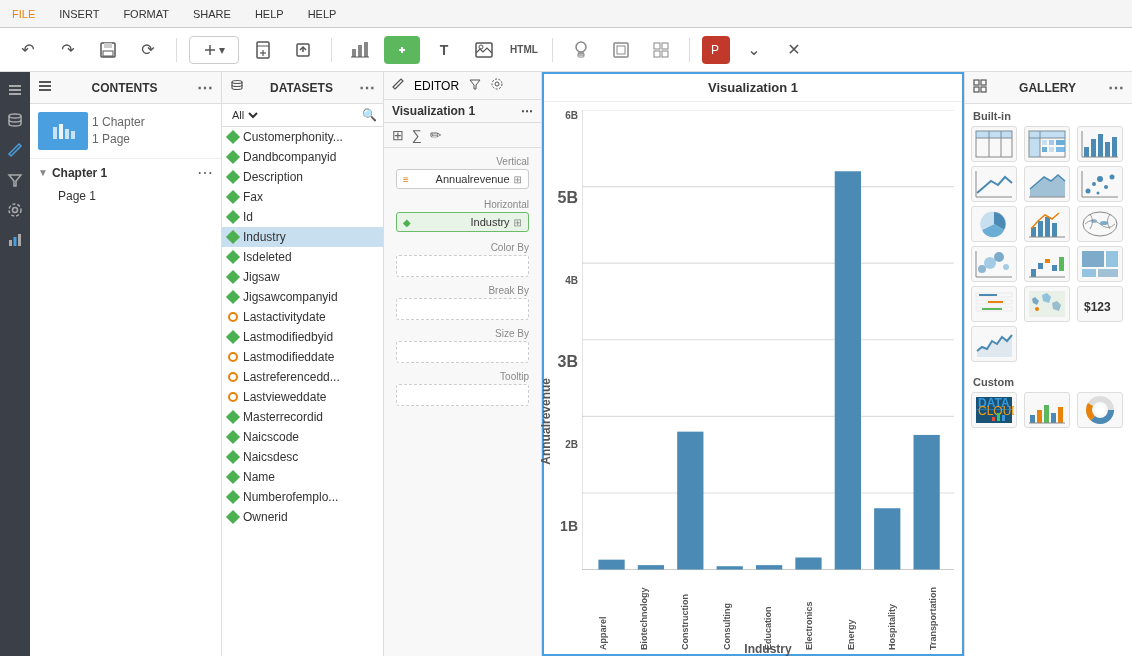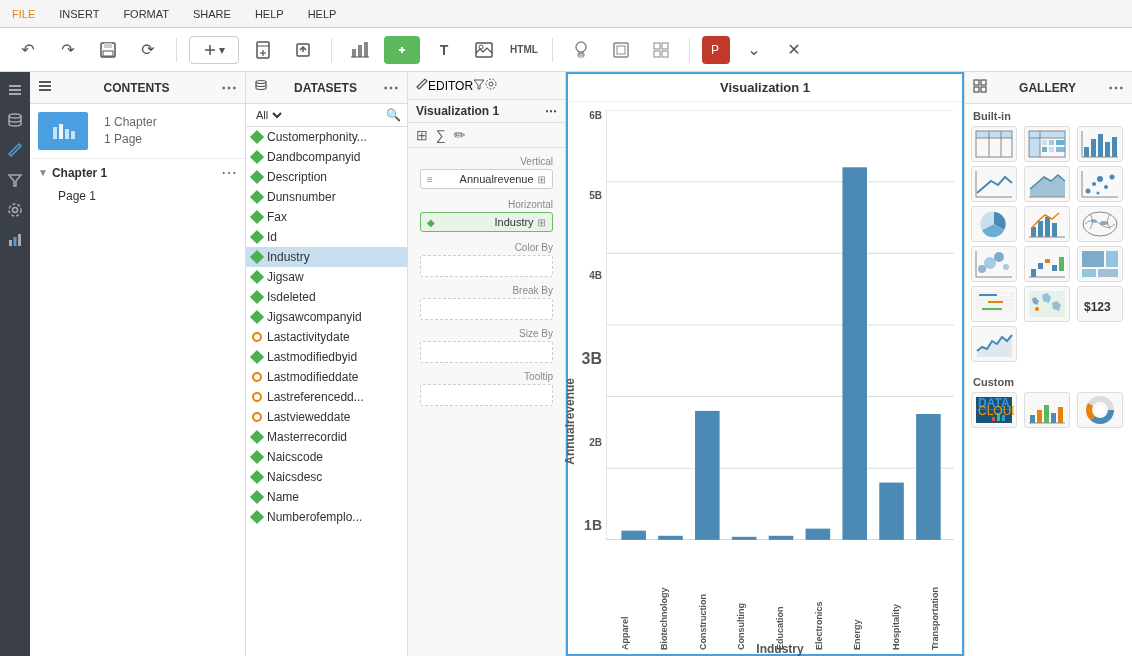--- a/index.html
+++ b/index.html
@@ -39,32 +39,32 @@
       padding-top: 4px; gap: 2px;
     }
     .left-icon {
       width: 28px; height: 28px; display: flex; align-items: center; justify-content: center;
       color: #aaa; cursor: pointer; border-radius: 3px; font-size: 14px;
     }
     .left-icon.active { color: #4a9fe0; }
 
     
     .contents-panel {
-      width: 216px; background: #fff; border-right: 1px solid #ddd;
+      width: 192px; background: #fff; border-right: 1px solid #ddd;
       display: flex; flex-direction: column;
     }
     .panel-header {
       display: flex; align-items: center; justify-content: space-between;
       padding: 6px 8px; border-bottom: 1px solid #ddd; background: #f8f8f8;
       font-weight: bold; font-size: 11px; color: #333;
     }
     .panel-dots { cursor: pointer; color: #666; font-size: 16px; }
 
     .chapter-thumb {
-      display: flex; align-items: center; padding: 8px; gap: 16px; border-bottom: 1px solid #eee;
+      display: flex; align-items: center; padding: 8px; gap: 4px; border-bottom: 1px solid #eee;
     }
     .thumb-box {
       width: 50px; height: 38px; background: #4a9fe0; border-radius: 2px;
       display: flex; align-items: center; justify-content: center; color: #fff; font-size: 18px;
     }
     .thumb-info { font-size: 10px; color: #666; line-height: 1.4; }
 
     .chapter-item {
       display: flex; align-items: center; padding: 4px 8px; cursor: pointer;
       gap: 4px; font-size: 12px; color: #333;
@@ -99,21 +99,21 @@
     .diamond { width: 10px; height: 10px; background: #4CAF50; transform: rotate(45deg); flex-shrink: 0; }
     .clock-icon { width: 10px; height: 10px; border: 2px solid #e8820a; border-radius: 50%; flex-shrink: 0; }
 
     
     .editor-panel {
       width: 158px; background: #f8f8f8; border-right: 1px solid #ddd;
       display: flex; flex-direction: column;
     }
     .editor-header {
       display: flex; align-items: center; padding: 6px 8px; border-bottom: 1px solid #ddd;
-      background: #f8f8f8; gap: 0;
+      background: #f8f8f8; gap: 10px;
     }
     .editor-name {
       padding: 4px 8px; font-size: 11px; font-weight: bold; color: #333;
       border-bottom: 1px solid #ddd; display: flex; align-items: center; justify-content: space-between;
     }
     .editor-tools {
       display: flex; align-items: center; padding: 4px 8px; gap: 8px; border-bottom: 1px solid #ddd;
     }
     .editor-tool { font-size: 14px; color: #666; cursor: pointer; }
 
@@ -374,41 +374,37 @@
       <div class="dataset-item">
           <div class="diamond"></div>
           <span>Dandbcompanyid</span>
         </div>
       <div class="dataset-item">
           <div class="diamond"></div>
           <span>Description</span>
         </div>
       <div class="dataset-item">
           <div class="diamond"></div>
-          <span>Dunsnumber</span>
-        </div>
-      <div class="dataset-item">
-          <div class="diamond"></div>
           <span>Fax</span>
         </div>
       <div class="dataset-item">
           <div class="diamond"></div>
           <span>Id</span>
         </div>
       <div class="dataset-item selected">
           <div class="diamond"></div>
           <span>Industry</span>
         </div>
       <div class="dataset-item">
           <div class="diamond"></div>
+          <span>Isdeleted</span>
+        </div>
+      <div class="dataset-item">
+          <div class="diamond"></div>
           <span>Jigsaw</span>
-        </div>
-      <div class="dataset-item">
-          <div class="diamond"></div>
-          <span>Isdeleted</span>
         </div>
       <div class="dataset-item">
           <div class="diamond"></div>
           <span>Jigsawcompanyid</span>
         </div>
       <div class="dataset-item">
           <div class="clock-icon"></div>
           <span>Lastactivitydate</span>
         </div>
       <div class="dataset-item">
@@ -439,20 +435,24 @@
           <div class="diamond"></div>
           <span>Naicsdesc</span>
         </div>
       <div class="dataset-item">
           <div class="diamond"></div>
           <span>Name</span>
         </div>
       <div class="dataset-item">
           <div class="diamond"></div>
           <span>Numberofemplo...</span>
+        </div>
+      <div class="dataset-item">
+          <div class="diamond"></div>
+          <span>Ownerid</span>
         </div>
     </div>
   </div>
 
   <div class="editor-panel">
     <div class="editor-header">
       <span>
         <svg width="12" height="12" viewBox="0 0 12 12">
             <path d="M1,9 L3,7 L9,1 L11,3 L5,9 L3,11 Z" fill="none" stroke="#555" stroke-width="1.2"></path>
           </svg>
@@ -522,21 +522,21 @@
     </div>
   </div>
 
   <div class="viz-panel">
     <div class="viz-title">Visualization 1</div>
     <div class="viz-container">
       <div style="position:relative; width:100%; height:100%;">
 
         <div style="position:absolute; left:4px; top:8px; bottom:52px; display:flex; flex-direction:column; justify-content:space-between; align-items:flex-end; width:30px;">
           <span style="font-size:10px;color:#555;">6B</span>
-          <span style="font-size:10px;color:#555;">5B</span>
+          <span style="font-size:16px;color:#555;">5B</span>
           <span style="font-size:10px;color:#555;">4B</span>
           <span style="font-size:16px;color:#555;">3B</span>
           <span style="font-size:10px;color:#555;">2B</span>
           <span style="font-size:14px;color:#555;">1B</span>
           <span style="font-size:10px;color:#555;"></span>
         </div>
 
         <div style="position:absolute; left:2px; top:50%; transform:translateY(-50%); writing-mode:vertical-rl; transform:rotate(180deg) translateX(50%); font-size:10px; color:#555; white-space:nowrap;">
           <span>Annualrevenue</span>
         </div>

